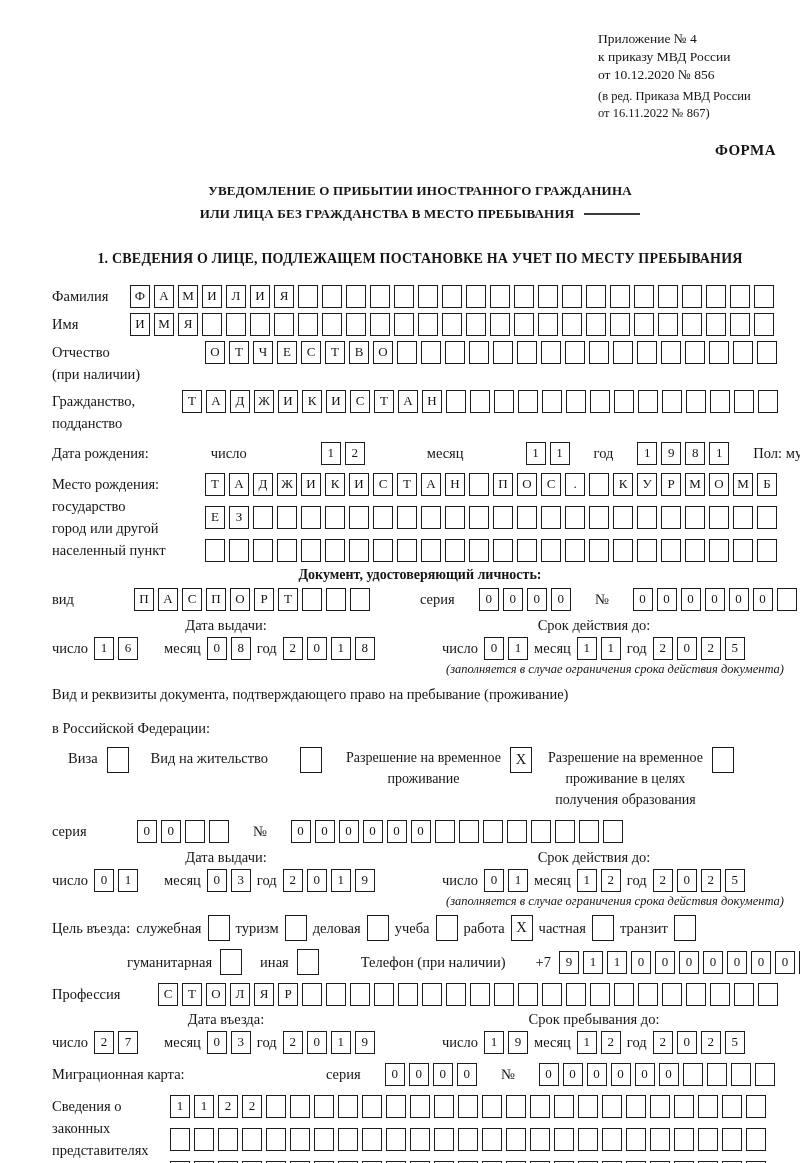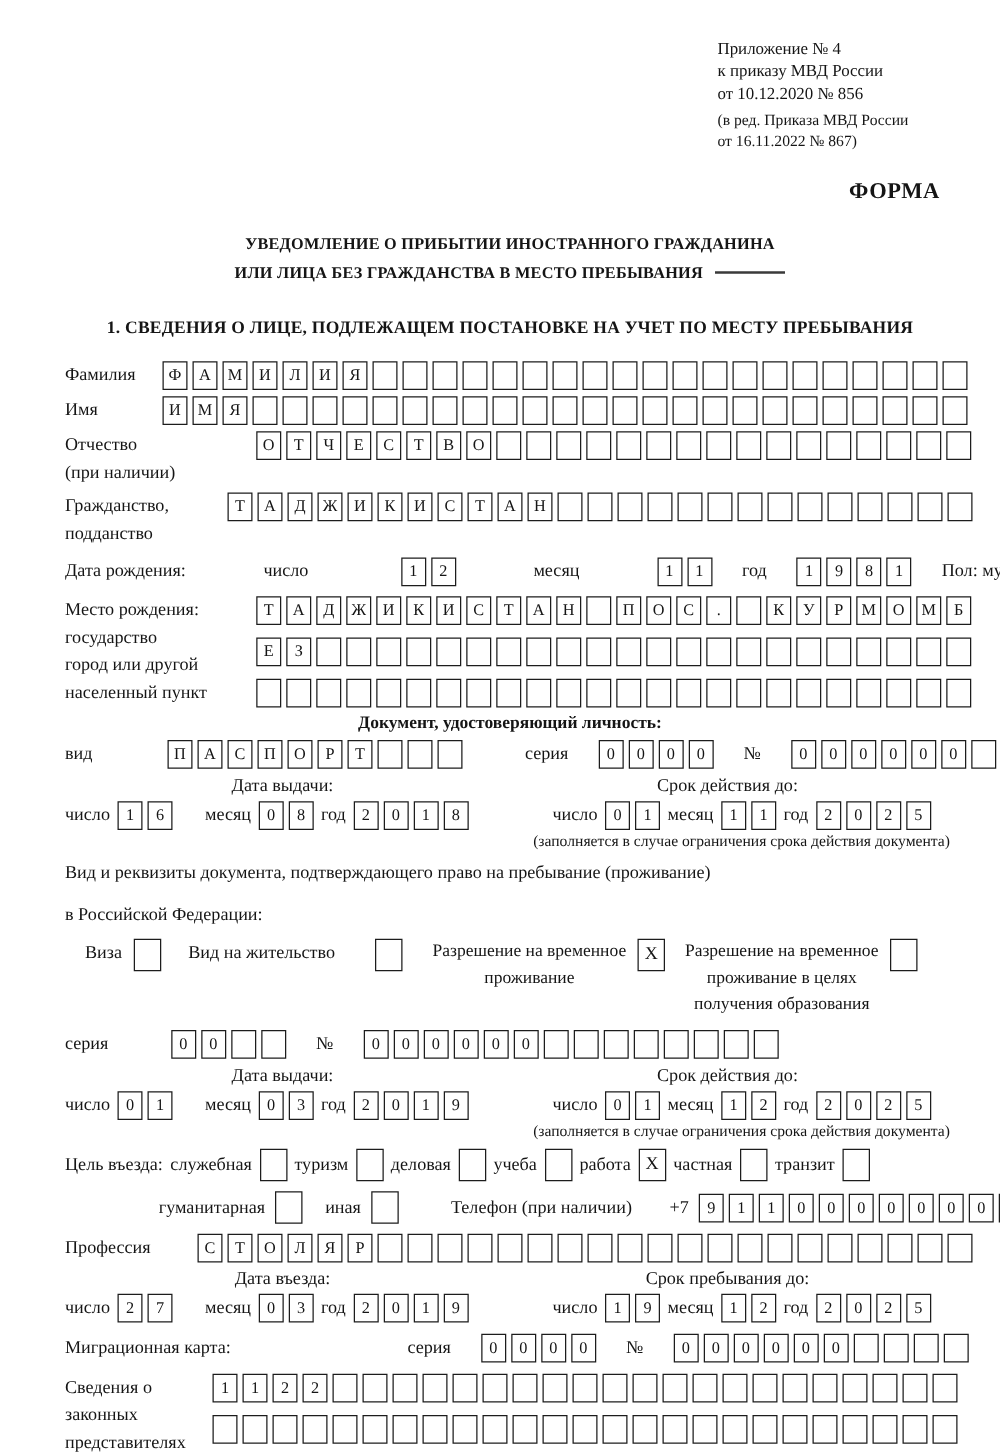--- a/index.html
+++ b/index.html
@@ -3,28 +3,28 @@
 <meta charset="utf-8">
 <style>
   * { margin:0; padding:0; box-sizing:border-box; }
   html,body { background:#ffffff; }
   body {
     width:800px; height:1163px;
     font-family:"Liberation Serif", serif;
     color:#151515;
     overflow:hidden;
   }
-  .page { padding:30px 36px 0 52px; width:800px; height:1163px; }
+  .page { padding:30px 12px 0 52px; width:800px; height:1163px; }
 
   
   .hdr-wrap { display:flex; justify-content:flex-end; }
   .hdr-block { width:190px; text-align:left; }
   .hdr-line { font-size:13.5px; line-height:18px; }
   .hdr-sub  { font-size:12.5px; line-height:17px; }
-  .forma { text-align:right; font-weight:bold; font-size:18px; margin:20px 12px 0 0; letter-spacing:.5px; }
+  .forma { text-align:right; font-weight:bold; font-size:15px; margin:20px 12px 0 0; letter-spacing:.5px; }
 
   
   .title { text-align:center; font-weight:bold; font-size:13px; line-height:23px; margin-top:20px; letter-spacing:.2px; }
   .title-underline { display:inline-block; width:56px; border-bottom:2px solid #3a3a3a; margin-left:10px; transform:translateY(-3px); }
   .sec-head { text-align:center; font-weight:bold; font-size:14px; margin-top:26px; margin-bottom:18px; letter-spacing:.2px; }
 
   
   .row { display:flex; align-items:flex-start; margin-bottom:5px; }
   .lbl { font-size:14.5px; line-height:23px; flex:none; }
   .lbl2 { font-size:14.5px; line-height:22px; }
@@ -45,21 +45,21 @@
   }
   .inline { display:flex; align-items:center; gap:24px; }
   .note { font-size:12.5px; }
 
   
   .dates-wrap { display:flex; margin-top:4px; }
   .dg-left { width:348px; flex:none; }
   .dg-right { flex:1; }
   .dg-head { text-align:center; font-size:14.5px; margin-bottom:3px; }
   .dg-row { display:flex; align-items:center; gap:6px; }
-  .dates-note { text-align:right; margin:2px 4px 6px 0; }
+  .dates-note { text-align:right; margin:2px 4px 6px 0;font-style:italic; }
 
   
   .cbx-item { display:flex; align-items:flex-start; gap:9px; }
   .cbx-lines { text-align:center; font-size:14px; line-height:21px; }
 
   .mt6{margin-top:6px;}
   .gap-sm{width:2px;flex:none;} .gap-md{width:14px;flex:none;} .gap-lg{width:26px;flex:none;}
 </style>
 </head>
 <body>

